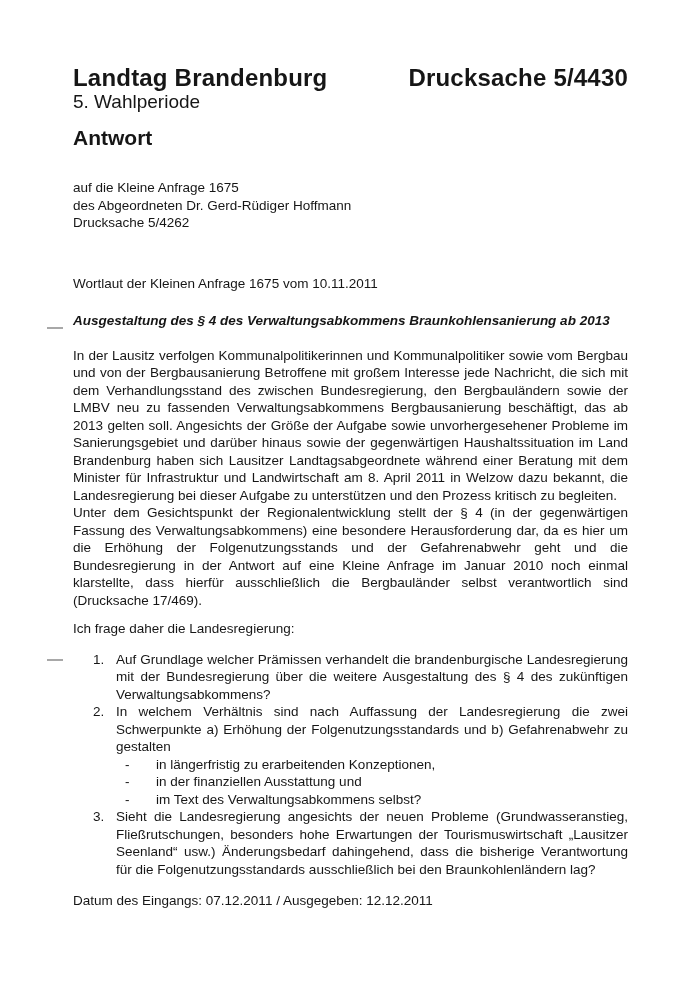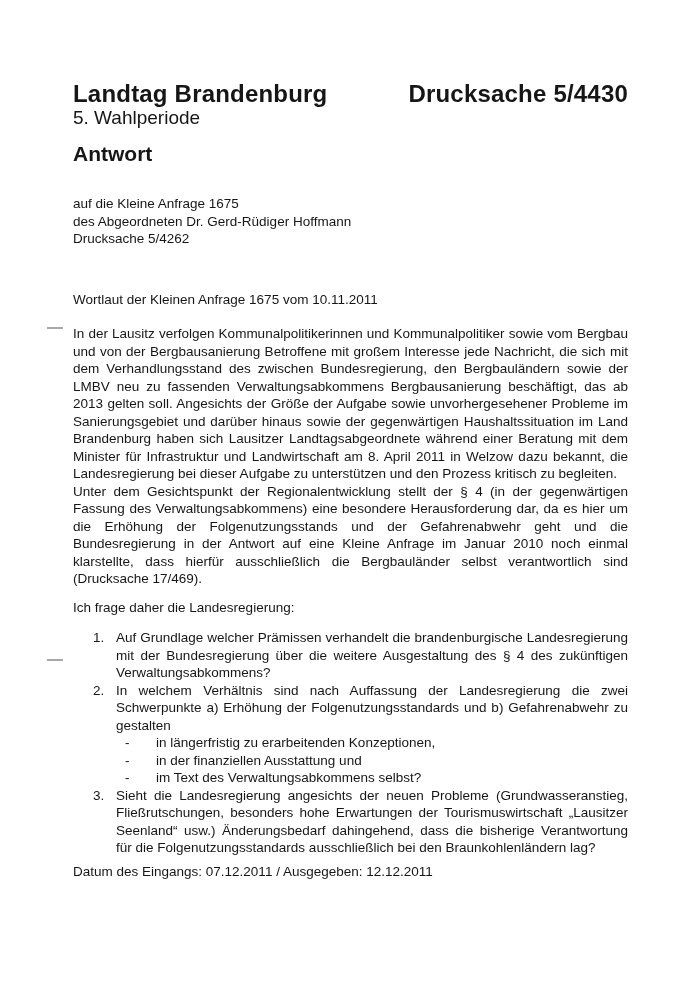--- a/index.html
+++ b/index.html
@@ -15,21 +15,21 @@
   .fold-mark {
     position: absolute;
     left: 47px;
     width: 16px;
     height: 2px;
     background: #a8a8a8;
   }
   .fold-mark-1 { top: 327px; }
   .fold-mark-2 { top: 659px; }
   .content {
-    padding: 80px 72px 0 73px;
+    padding: 64px 72px 0 73px;
     font-size: 13.5px;
     line-height: 17.5px;
   }
   .doc-header {
     display: flex;
     justify-content: space-between;
     align-items: baseline;
     font-weight: bold;
     font-size: 24px;
     line-height: 28px;
@@ -81,21 +81,21 @@
     flex: 1;
     text-align: justify;
   }
   .sub-item {
     display: flex;
     margin-left: 52px;
   }
   .sub-dash { flex: none; width: 31px; }
   .sub-text { flex: 1; }
   .footer-line {
-    margin-top: 6px;
+    margin-top: 14px;
   }
 </style>
 </head>
 <body>
 
 <div class="page">
   <div class="fold-mark fold-mark-1"></div>
   <div class="fold-mark fold-mark-2"></div>
 
   <div class="content">
@@ -109,20 +109,21 @@
     <div class="answer-title">Antwort</div>
 
     <div class="ref-block">
       <div>auf die Kleine Anfrage 1675</div>
       <div>des Abgeordneten Dr. Gerd-Rüdiger Hoffmann</div>
       <div>Drucksache 5/4262</div>
     </div>
 
     <div class="wortlaut">Wortlaut der Kleinen Anfrage 1675 vom 10.11.2011</div>
 
+    <div class="subject">Ausgestaltung des § 4 des Verwaltungsabkommens Braunkohlensanierung ab 2013</div>
 
     <div class="body-text">
       <p>In der Lausitz verfolgen Kommunalpolitikerinnen und Kommunalpolitiker sowie vom Bergbau und von der Bergbausanierung Betroffene mit großem Interesse jede Nachricht, die sich mit dem Verhandlungsstand des zwischen Bundesregierung, den Bergbauländern sowie der LMBV neu zu fassenden Verwaltungsabkommens Bergbausanierung beschäftigt, das ab 2013 gelten soll. Angesichts der Größe der Aufgabe sowie unvorhergesehener Probleme im Sanierungsgebiet und darüber hinaus sowie der gegenwärtigen Haushaltssituation im Land Brandenburg haben sich Lausitzer Landtagsabgeordnete während einer Beratung mit dem Minister für Infrastruktur und Landwirtschaft am 8. April 2011 in Welzow dazu bekannt, die Landesregierung bei dieser Aufgabe zu unterstützen und den Prozess kritisch zu begleiten.</p>
       <p>Unter dem Gesichtspunkt der Regionalentwicklung stellt der § 4 (in der gegenwärtigen Fassung des Verwaltungsabkommens) eine besondere Herausforderung dar, da es hier um die Erhöhung der Folgenutzungsstands und der Gefahrenabwehr geht und die Bundesregierung in der Antwort auf eine Kleine Anfrage im Januar 2010 noch einmal klarstellte, dass hierfür ausschließlich die Bergbauländer selbst verantwortlich sind (Drucksache 17/469).</p>
     </div>
 
     <div class="intro">Ich frage daher die Landesregierung:</div>
 
     <div class="questions">
 

